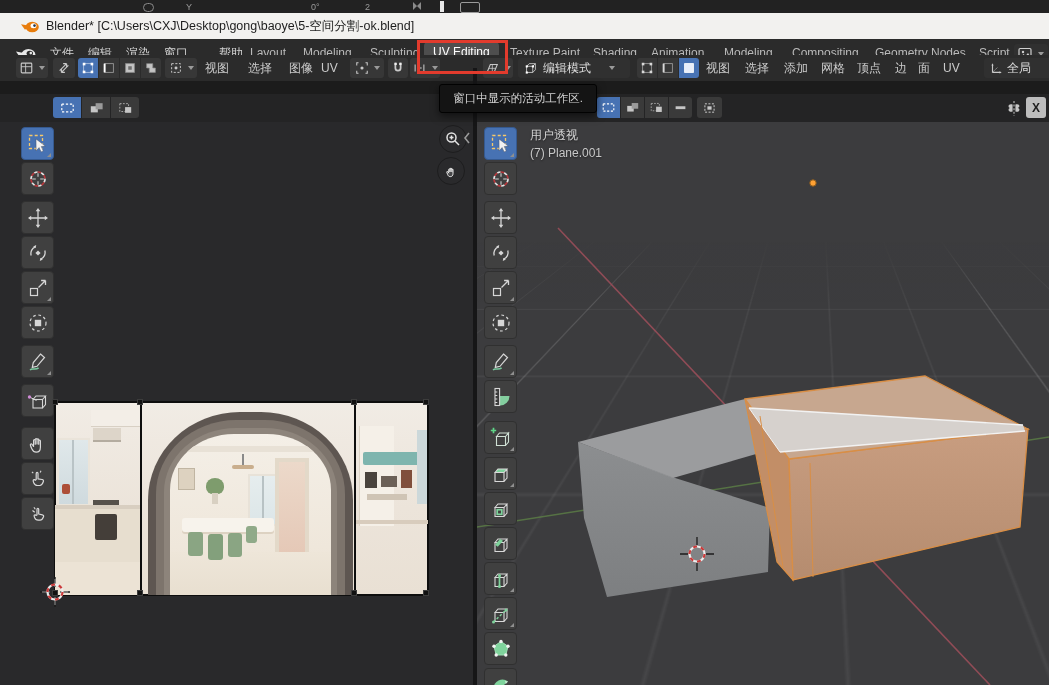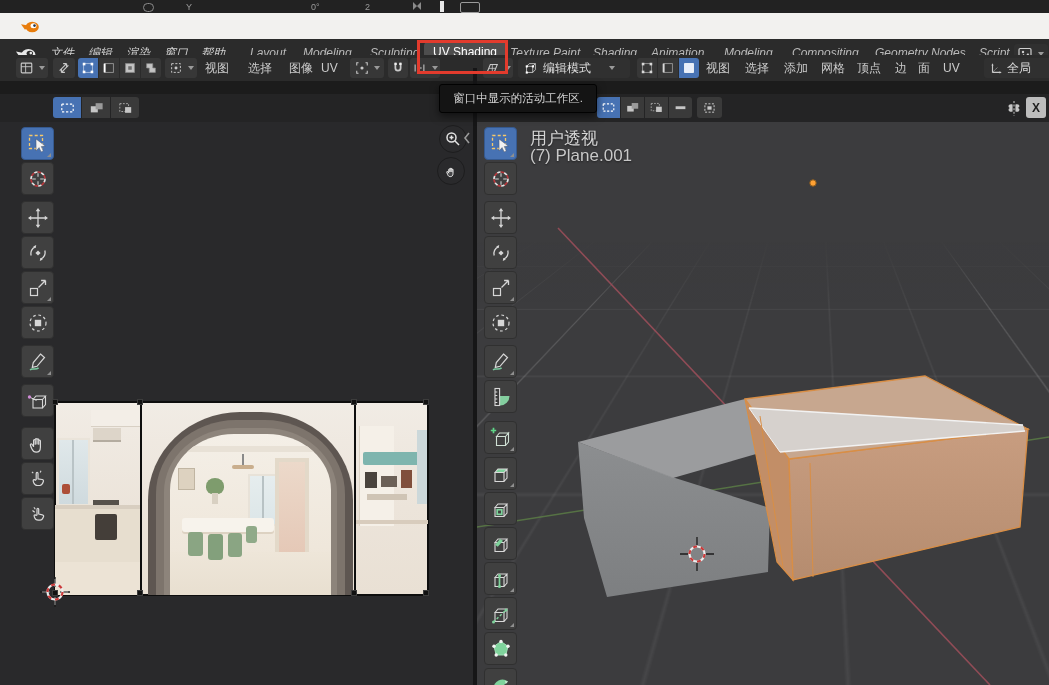--- a/index.html
+++ b/index.html
@@ -7,21 +7,21 @@
        font-family:"Liberation Sans","DejaVu Sans",sans-serif;
        -webkit-font-smoothing:antialiased;}
   .abs{position:absolute;}
   
   .top-strip{left:0;top:0;width:1049px;height:13px;background:#222;overflow:hidden;}
   .frag{position:absolute;top:2px;color:#9a9a9a;font-size:9px;}
   .titlebar{left:0;top:13px;width:1049px;height:26px;background:#f2f1ef;display:flex;align-items:center;}
   .titletext{font-size:12.5px;color:#1d1d1d;margin-left:6px;white-space:nowrap;}
   
   .menubar{left:0;top:39px;width:1049px;height:29px;background:#2b2b2b;border-bottom:1px solid #222;}
-  .mitem{position:absolute;top:0;height:29px;line-height:29px;font-size:12px;color:#d2d2d2;padding:0 4px;white-space:nowrap;cursor:default;font-style:italic;}
+  .mitem{position:absolute;top:0;height:29px;line-height:29px;font-size:12px;color:#d2d2d2;padding:0 4px;white-space:nowrap;cursor:default;}
   .wtab{color:#b9b9b9;}
   .wtab-active{position:absolute;top:3px;left:424px;height:21px;line-height:21px;background:#4e4e4e;
                border-radius:4px;padding:0 9px;font-size:12px;color:#fff;white-space:nowrap;}
   .redbox{left:417px;top:40px;width:85px;height:28px;border:3px solid #e23b2d;z-index:220;}
   
   .hrow{left:0;top:55px;width:1049px;height:26px;background:#2b2b2b;padding-left:16px;}
   .srow{left:0;top:94px;width:1049px;height:28px;background:#242425;border-bottom:1px solid #1a1a1a;}
   .hmenu{position:absolute;top:0;height:26px;line-height:26px;font-size:12px;color:#cbcbcb;padding:0 5px;white-space:nowrap;}
   .hbtn{position:absolute;top:3px;height:20px;background:#373737;border-radius:3px;display:flex;align-items:center;justify-content:center;}
   .hbtn.blue{background:#4772b3;}
@@ -42,21 +42,21 @@
   .floor{position:absolute;left:-660px;top:114px;width:2000px;height:1500px;
          background-image:
            linear-gradient(rgba(255,255,255,.09) 1px,transparent 1px),
            linear-gradient(90deg,rgba(255,255,255,.09) 1px,transparent 1px),
            linear-gradient(rgba(255,255,255,.05) 1px,transparent 1px),
            linear-gradient(90deg,rgba(255,255,255,.05) 1px,transparent 1px);
          background-size:280px 280px,280px 280px,56px 56px,56px 56px;
          transform-origin:50% 0;transform:perspective(330px) rotateX(63deg);}
   .hfade{position:absolute;left:0;top:110px;width:572px;height:70px;
          background:linear-gradient(#3c3c3e 14%,rgba(60,60,62,0));}
-  .vlabel{position:absolute;font-size:17px;color:#d6d6d6;white-space:nowrap;text-shadow:0 1px 2px rgba(0,0,0,.5);}
+  .vlabel{position:absolute;font-size:12px;color:#d6d6d6;white-space:nowrap;text-shadow:0 1px 2px rgba(0,0,0,.5);}
   
   .tbtn{position:absolute;width:33px;height:33px;background:#404040;border:1px solid #303030;border-radius:4px;
         display:flex;align-items:center;justify-content:center;box-sizing:border-box;}
   .tbtn.act{background:#4772b3;border-color:#35598f;}
   .tbtn svg{width:24px;height:24px;}
   .tbtn.sub::after{content:'';position:absolute;right:2px;bottom:2px;width:0;height:0;
         border-left:4px solid transparent;border-bottom:4px solid #8f8f8f;}
   .fbtn{position:absolute;width:26px;height:26px;border-radius:50%;background:rgba(42,42,44,.92);
         border:1px solid #1d1d1e;display:flex;align-items:center;justify-content:center;}
   
@@ -84,39 +84,40 @@
   <div class="abs" style="left:460px;top:2px;width:18px;height:9px;border:1.5px solid #9a9a9a;border-radius:2px;"></div>
 </div>
 
 <div class="abs titlebar">
   <svg style="margin-left:20px" width="20" height="15" viewBox="0 0 20 15">
     <path d="M1 5.2l8.5 1.6-4.5 4z" fill="#e87d0d"></path>
     <ellipse cx="12.2" cy="8" rx="6.6" ry="5.2" fill="#e87d0d"></ellipse>
     <ellipse cx="13.5" cy="6.8" rx="3" ry="2.5" fill="#fff"></ellipse>
     <circle cx="14.5" cy="6.6" r="1.3" fill="#23354d"></circle>
   </svg>
+  <span class="titletext">Blender* [C:\Users\CXJ\Desktop\gong\baoye\5-空间分割-ok.blend]</span>
 </div>
 
 <div class="abs menubar">
   <svg class="abs" style="left:15px;top:7px" width="22" height="16" viewBox="0 0 22 16">
     <path d="M1 5.5l9 1.8-4.8 4.4z" fill="#e8e8e8"></path>
     <ellipse cx="13.4" cy="8.6" rx="7" ry="5.6" fill="#e8e8e8"></ellipse>
     <ellipse cx="14.8" cy="7.3" rx="3.2" ry="2.6" fill="#2b2b2b"></ellipse>
     <circle cx="15.8" cy="7.1" r="1.3" fill="#e8e8e8"></circle>
   </svg>
   <span class="mitem" style="left:46px">文件</span>
   <span class="mitem" style="left:84px">编辑</span>
   <span class="mitem" style="left:122px">渲染</span>
   <span class="mitem" style="left:160px">窗口</span>
-  <span class="mitem" style="left:197px">帮助</span>
+  <span class="mitem" style="left:215px">帮助</span>
 
   <span class="mitem wtab" style="left:246px">Layout</span>
   <span class="mitem wtab" style="left:299px">Modeling</span>
   <span class="mitem wtab" style="left:366px">Sculpting</span>
-  <span class="wtab-active">UV Shading</span>
+  <span class="wtab-active">UV Editing</span>
   <span class="mitem wtab" style="left:506px">Texture Paint</span>
   <span class="mitem wtab" style="left:589px">Shading</span>
   <span class="mitem wtab" style="left:647px">Animation</span>
   <span class="mitem wtab" style="left:720px">Modeling</span>
   <span class="mitem wtab" style="left:788px">Compositing</span>
   <span class="mitem wtab" style="left:871px">Geometry Nodes</span>
   <span class="mitem wtab" style="left:975px">Script</span>
 
   <div class="hchip" style="left:1014px;top:5px;height:19px;padding:0 4px">
     <svg width="15" height="13" viewBox="0 0 15 13">

